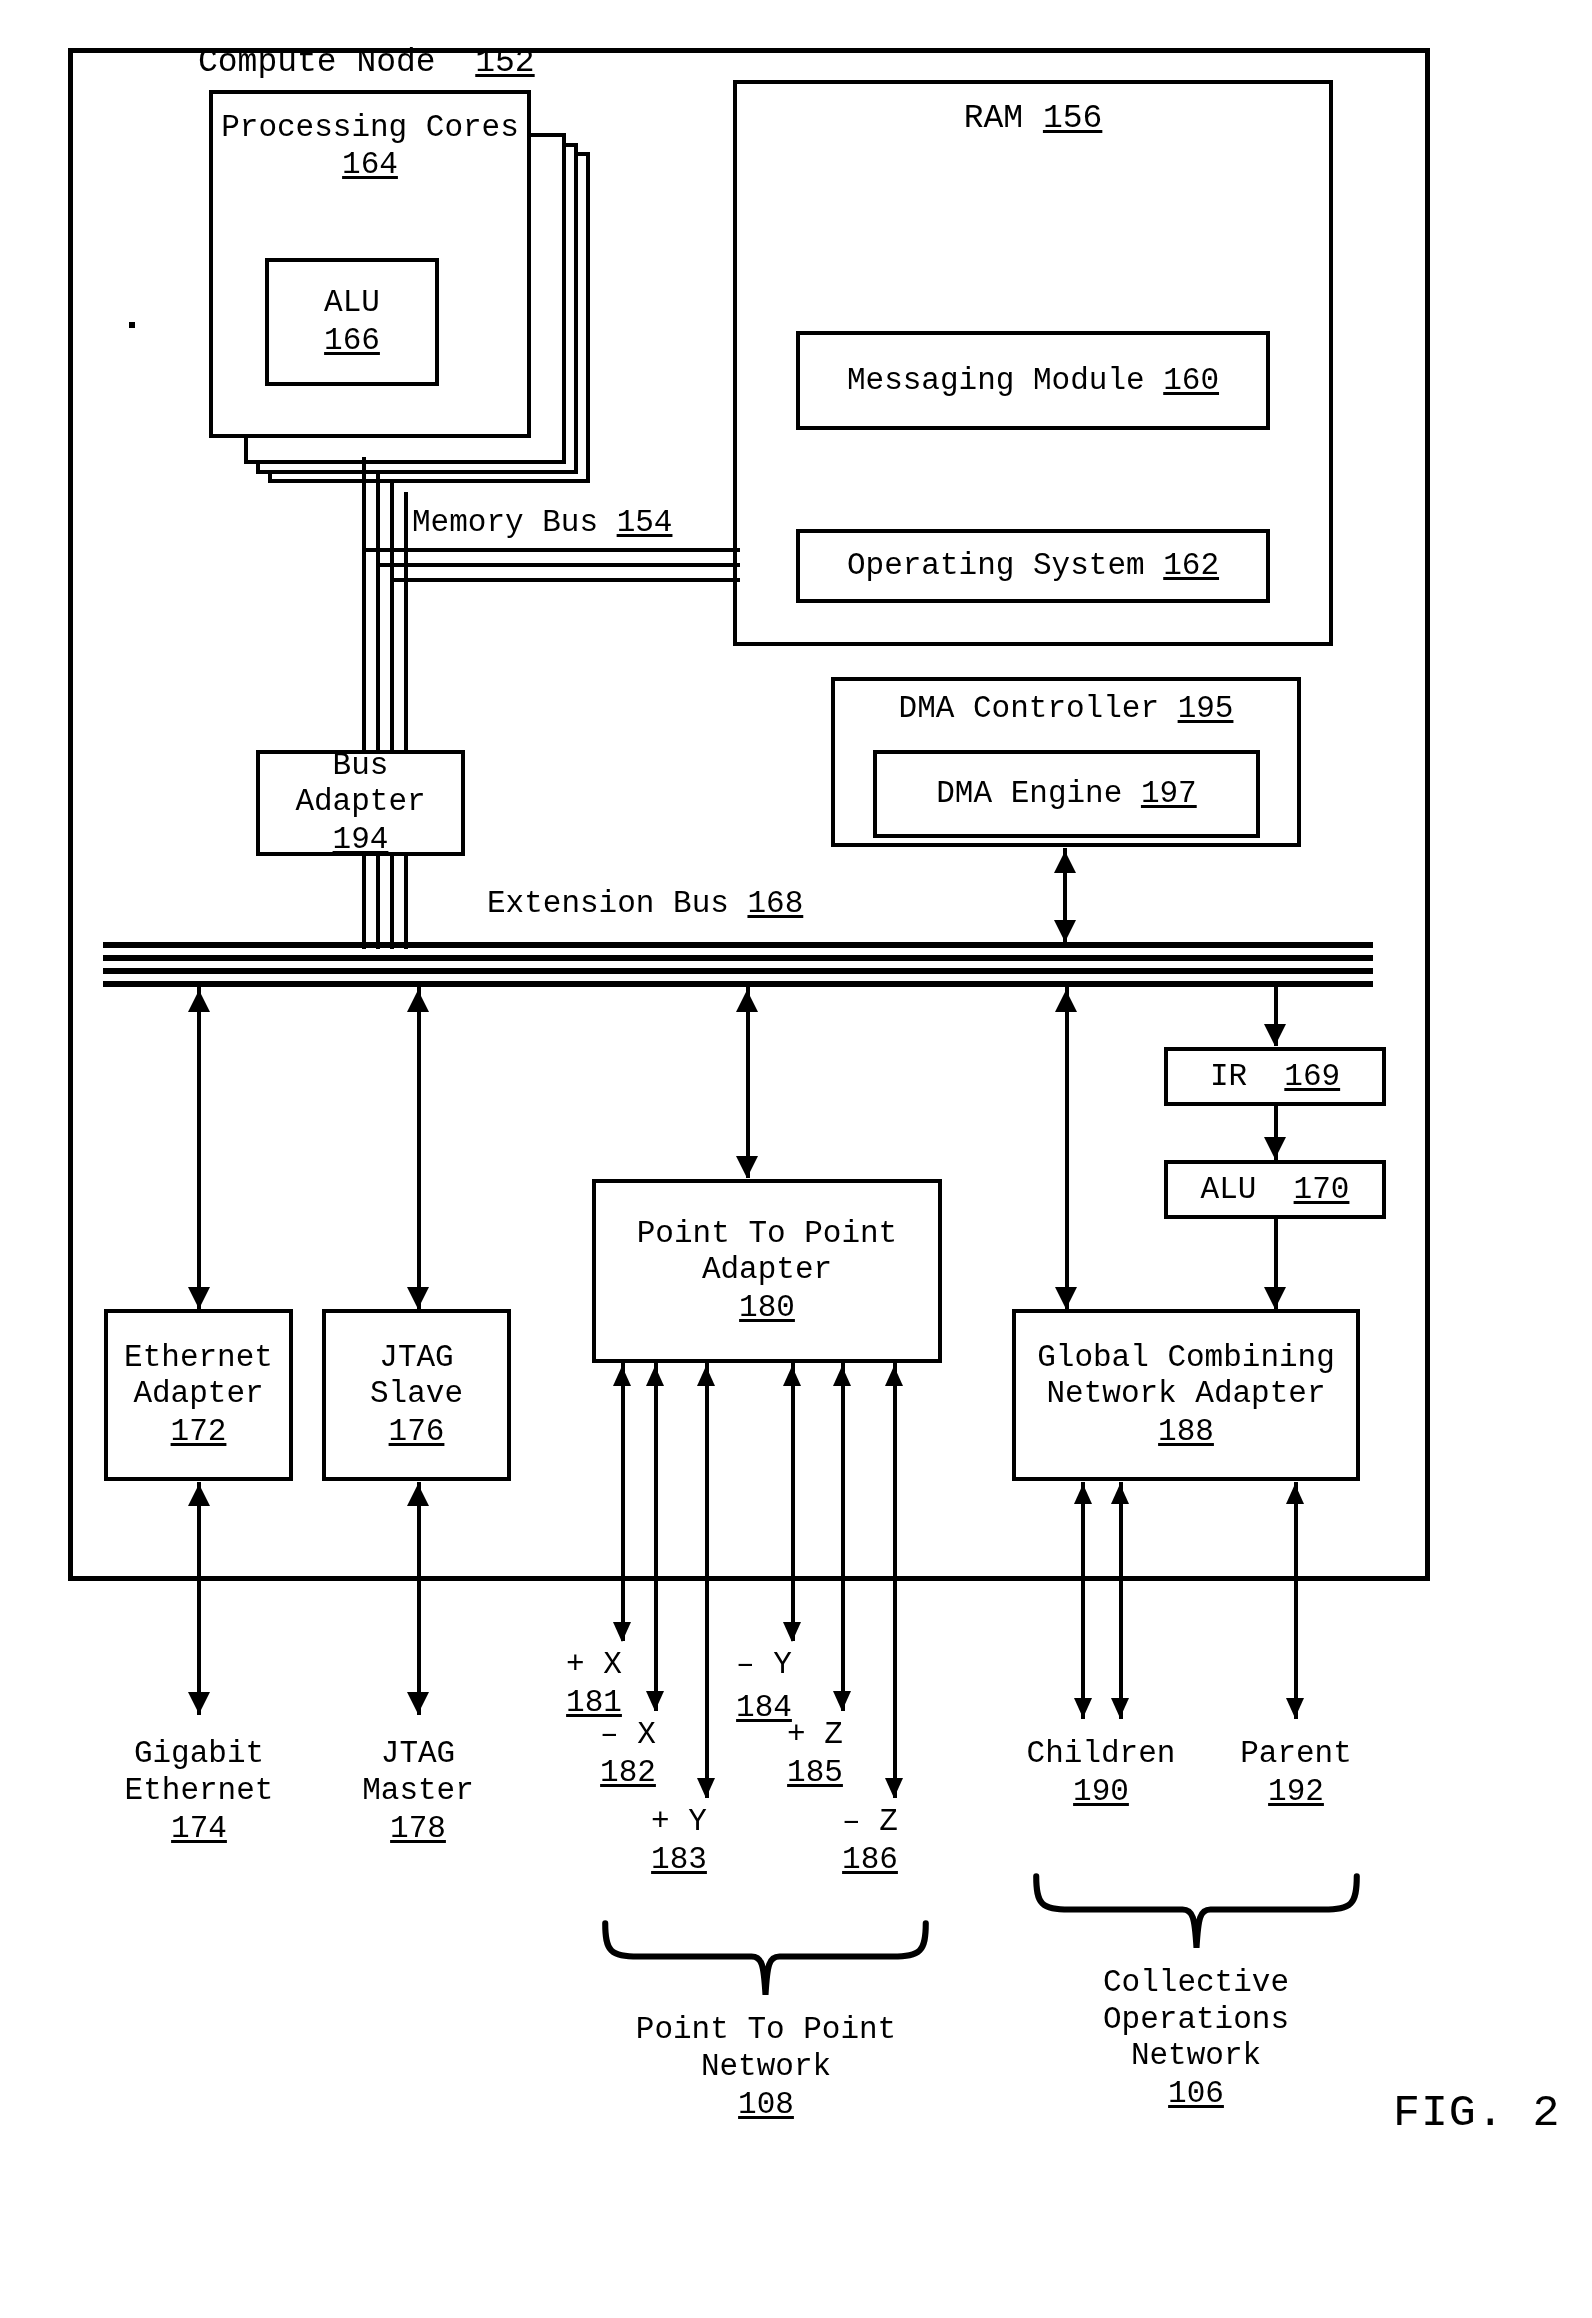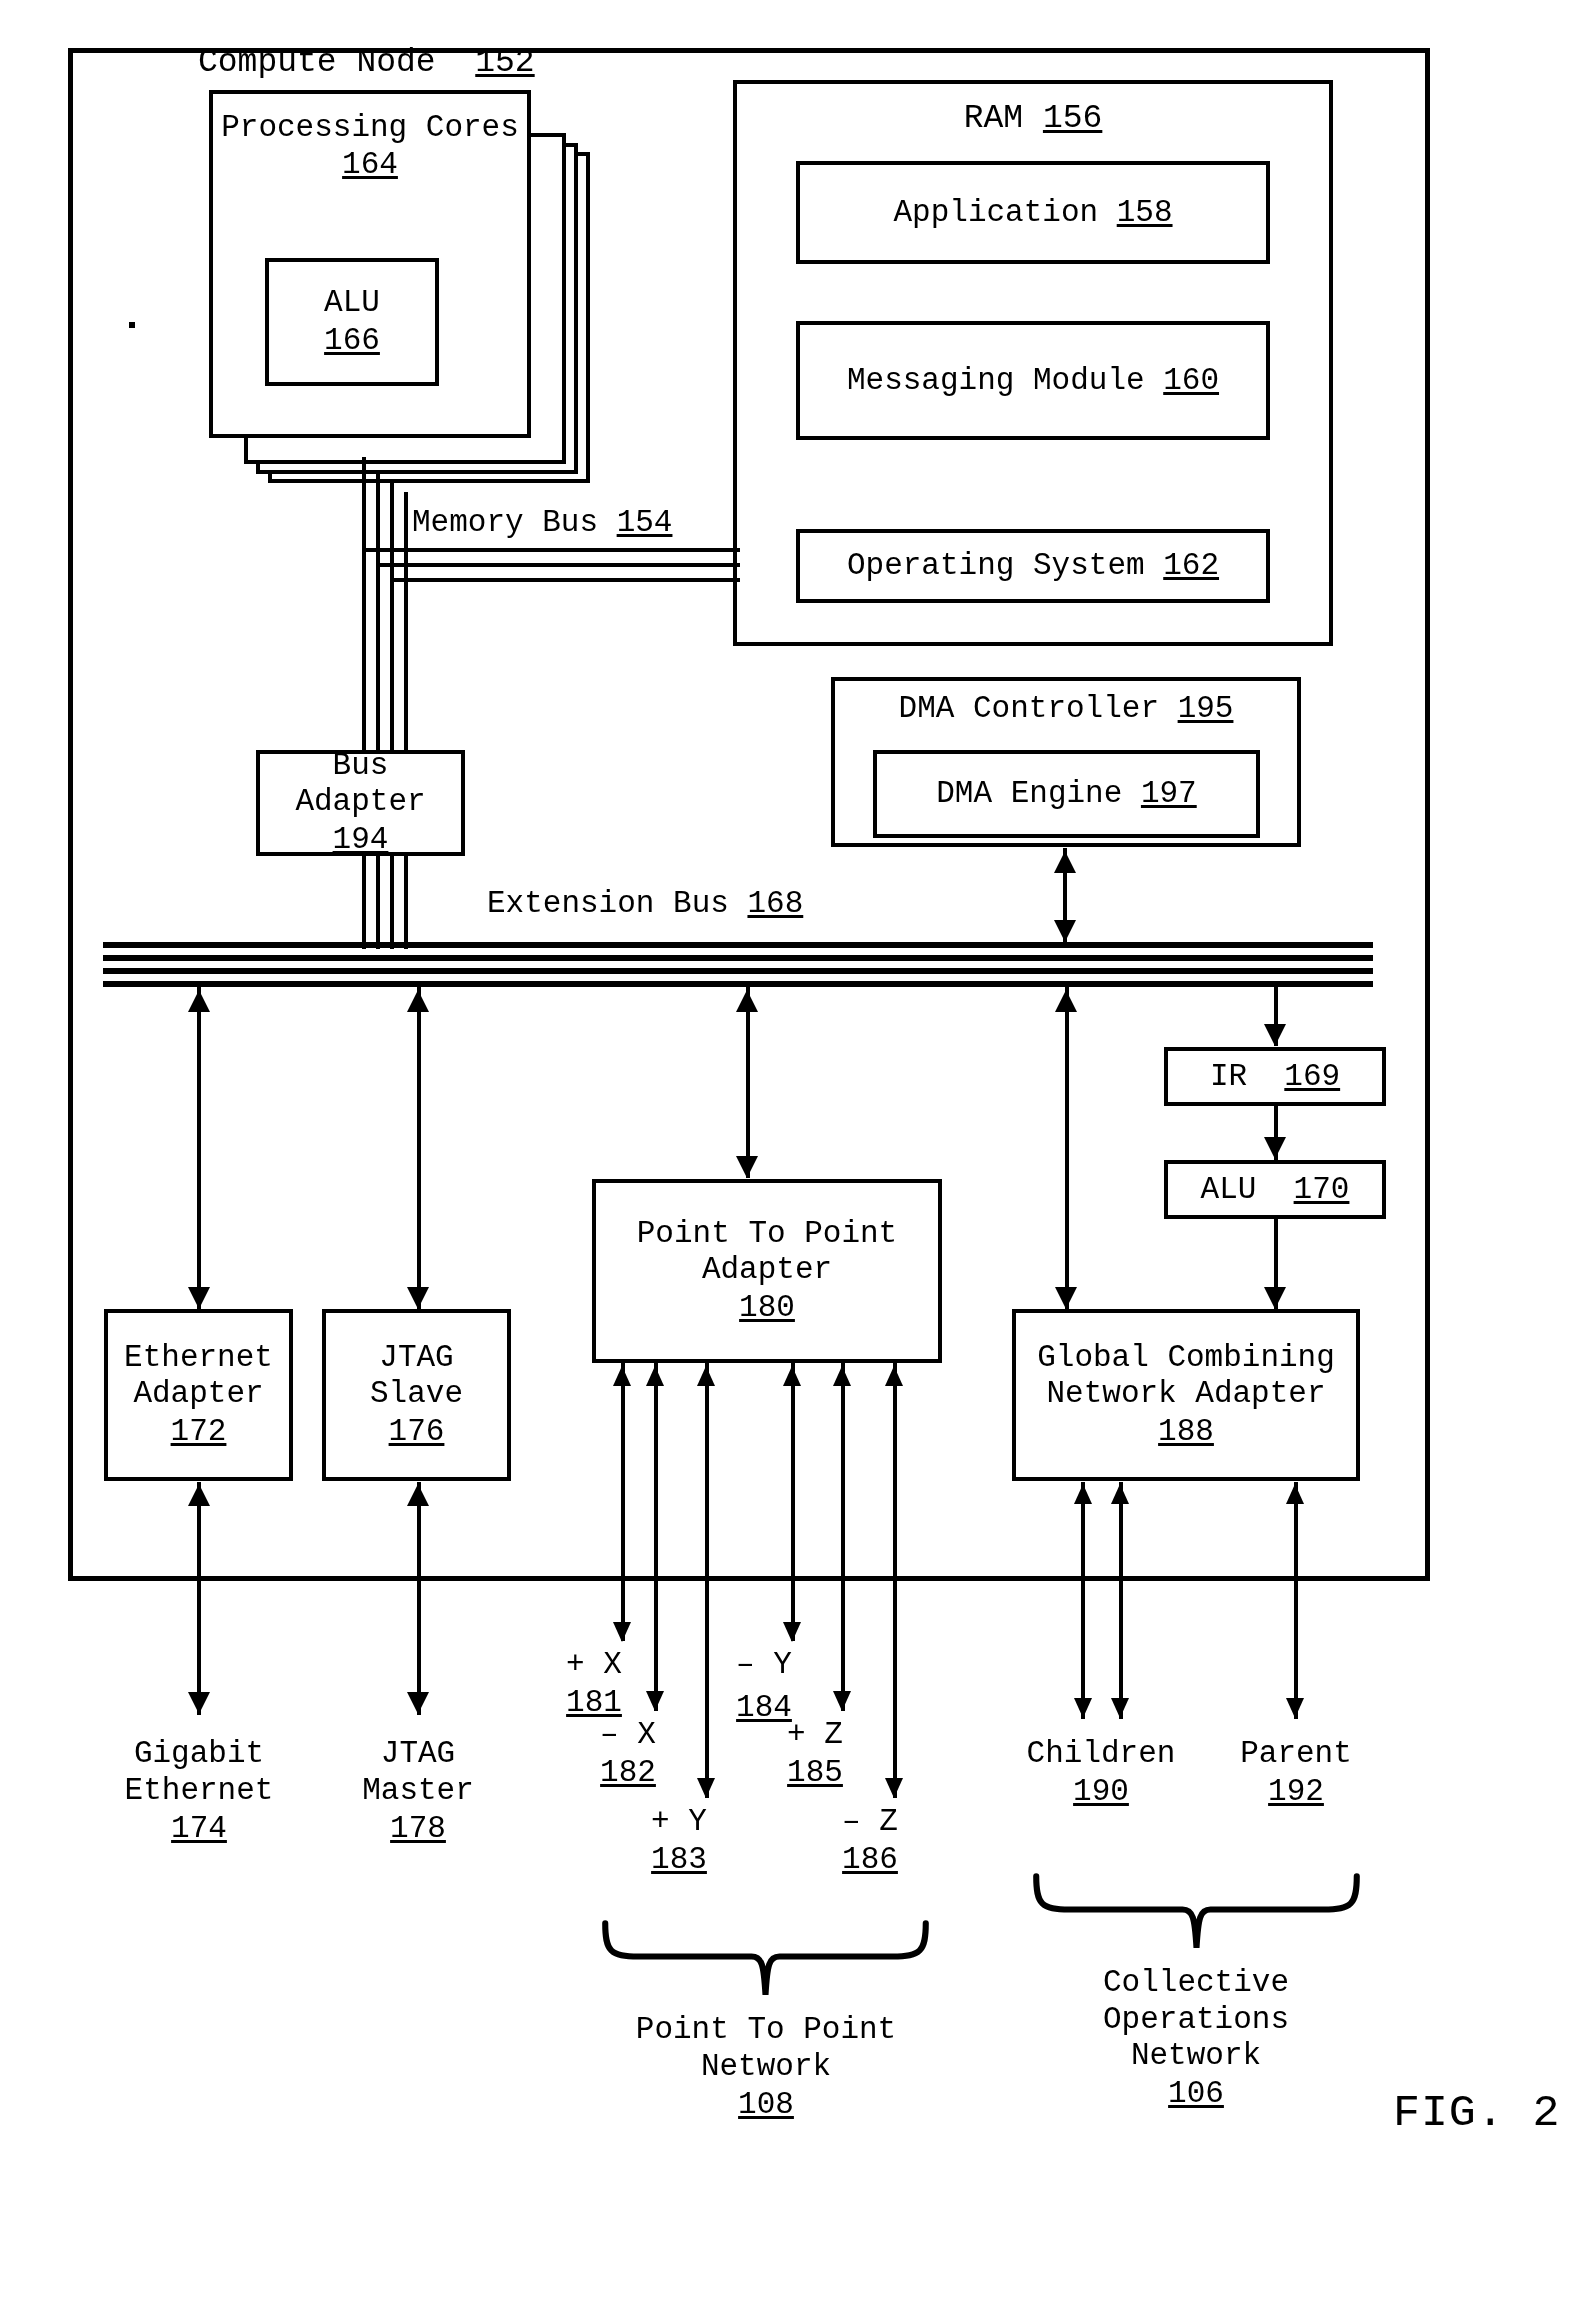--- a/index.html
+++ b/index.html
@@ -119,26 +119,21 @@
     <div class="f36">ALU</div>
     <div class="f36" style="margin-top:1.7px;">
       <u class="ref">166</u></div>
   </div>
 
   <div class="box-top" style="left:733px; top:80px; width:600px; height:566px; padding-top:15.7px;">
     <div class="f38">
       <span>RAM</span> <u class="ref">156</u>
     </div>
   </div>
-  <div class="box" style="left:796px; top:161px; width:474px; height:103px;">
-    <div class="f36">
-      <span>Application</span> <u class="ref">158</u>
-    </div>
-  </div>
-  <div class="box" style="left:796px; top:321px; width:474px; height:119px;">
+  <div class="box" style="left:796px; top:331px; width:474px; height:99px;">
     <div class="f36">
       <span>Messaging Module</span> <u class="ref">160</u>
     </div>
   </div>
   <div class="box" style="left:796px; top:529px; width:474px; height:74px;text-align:right;">
     <div class="f36">
       <span>Operating System</span> <u class="ref">162</u>
     </div>
   </div>
 

